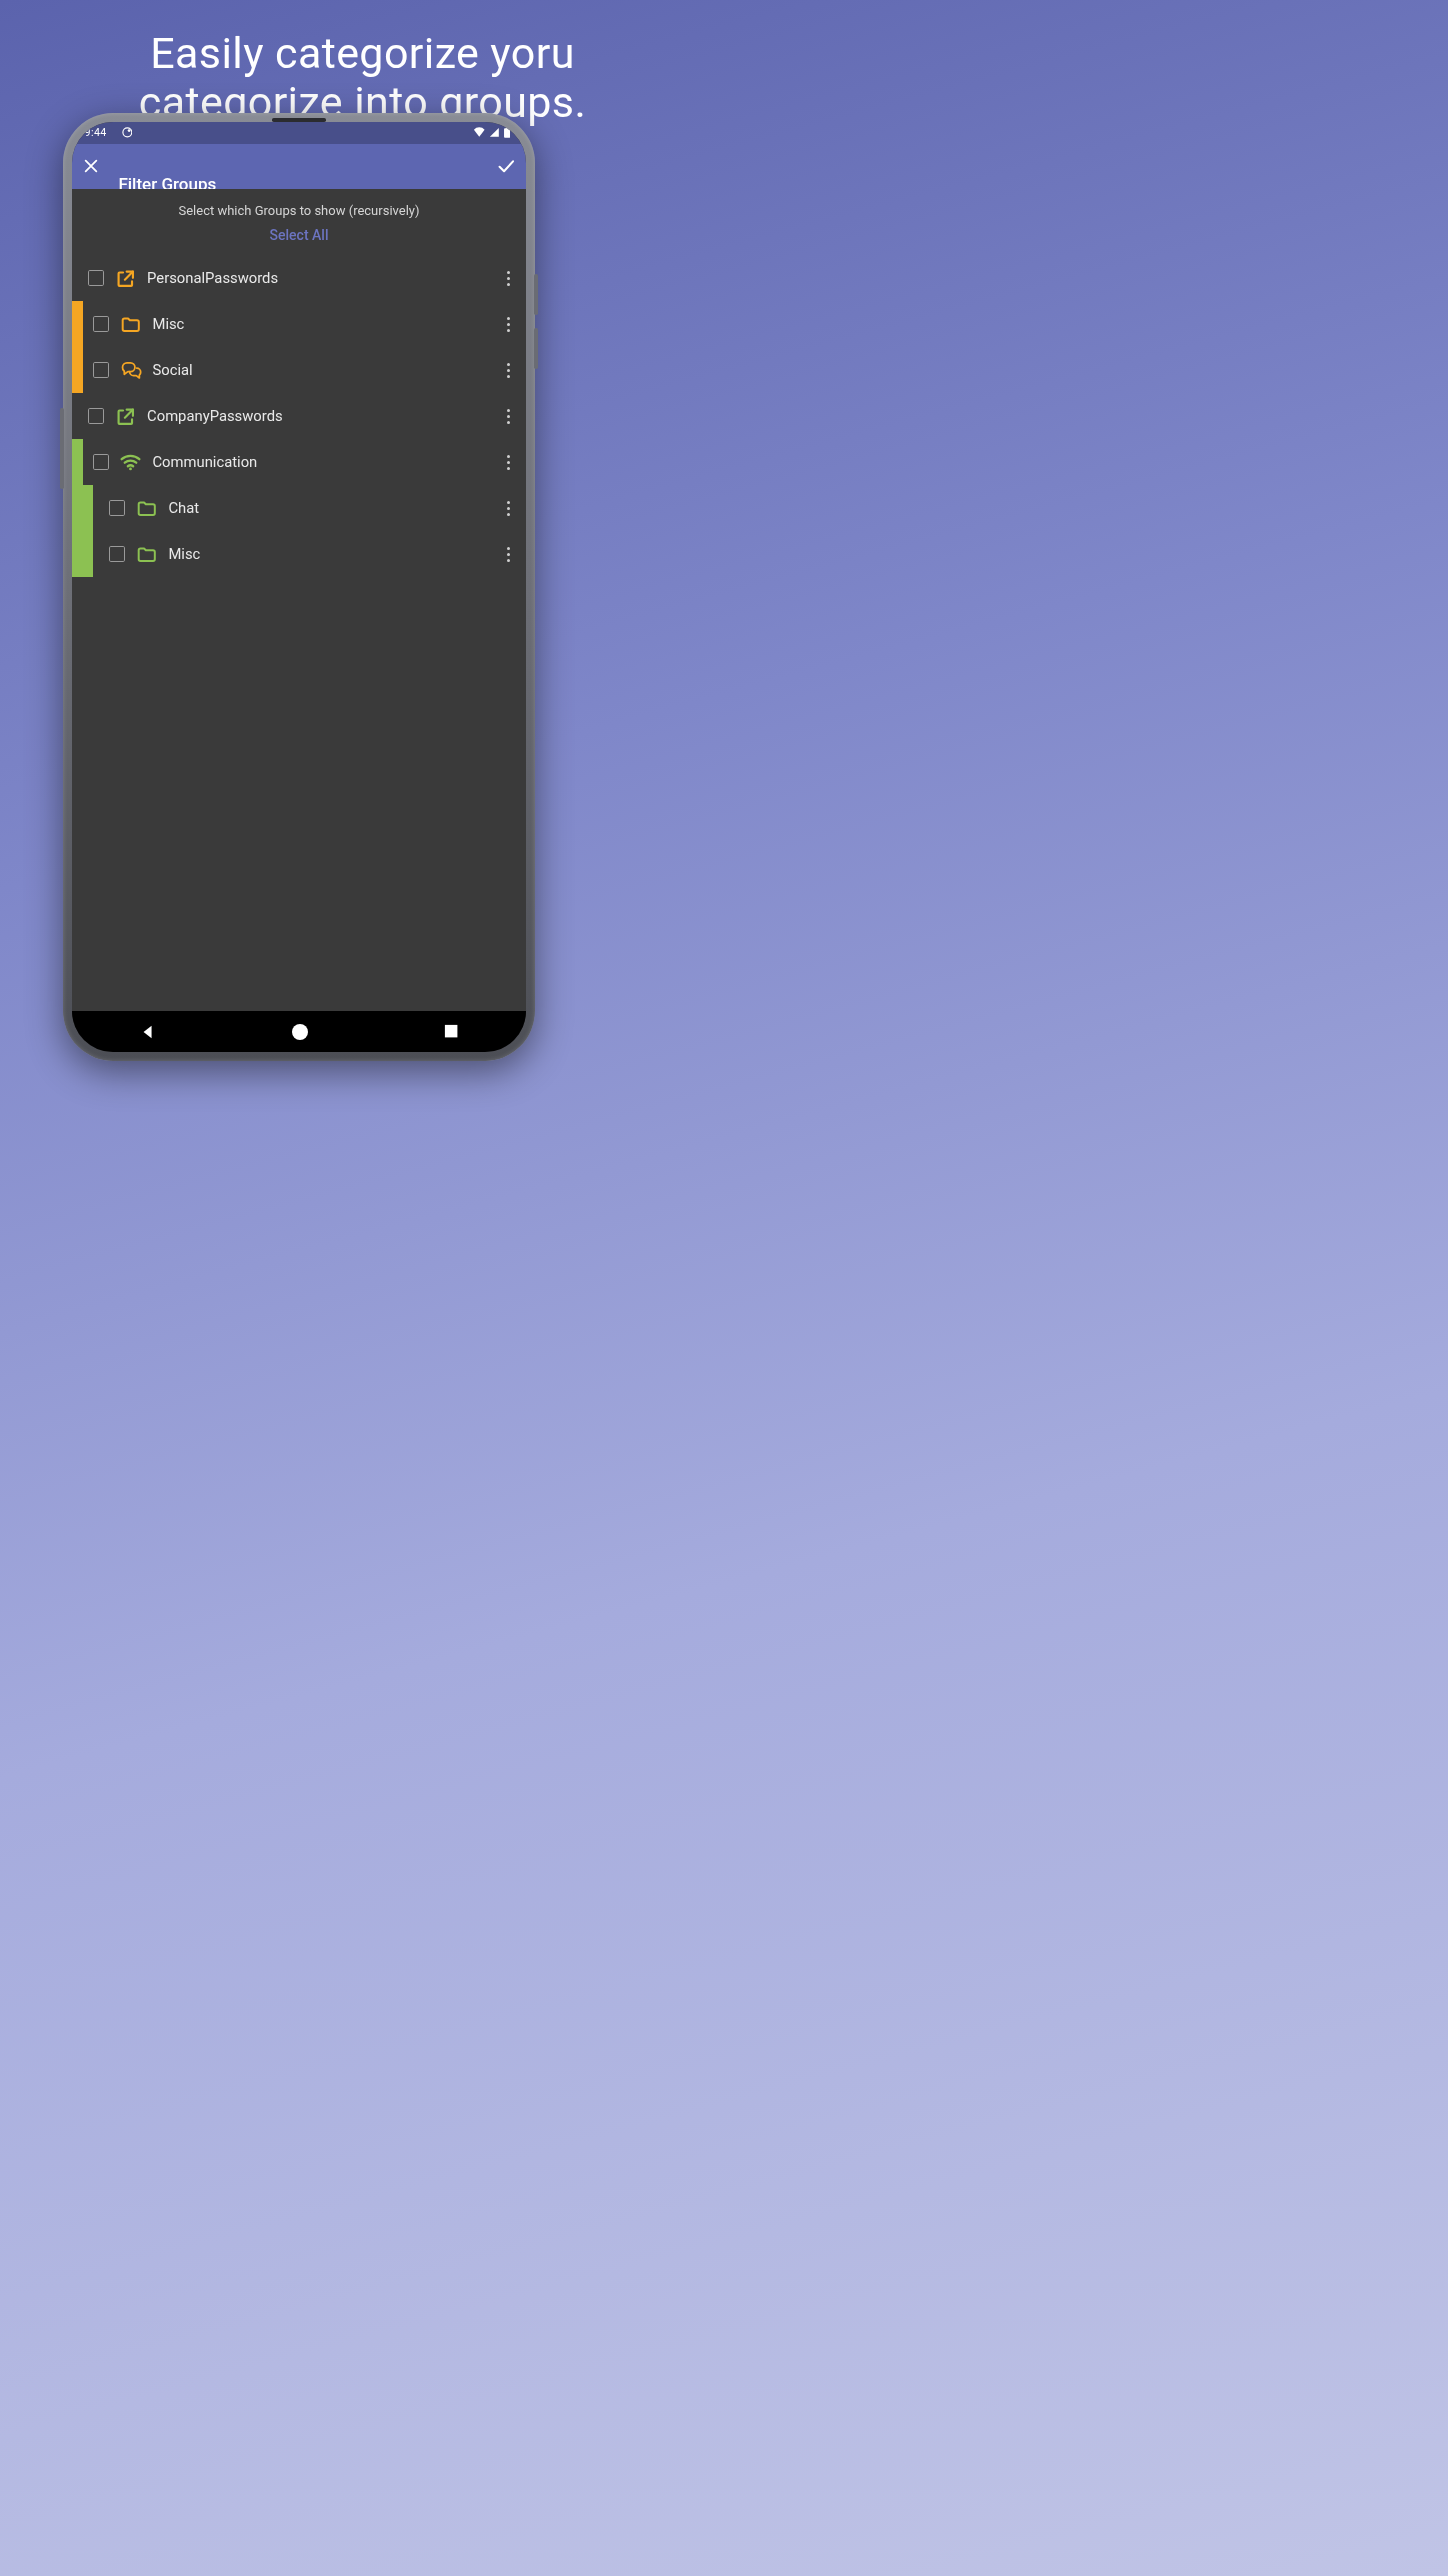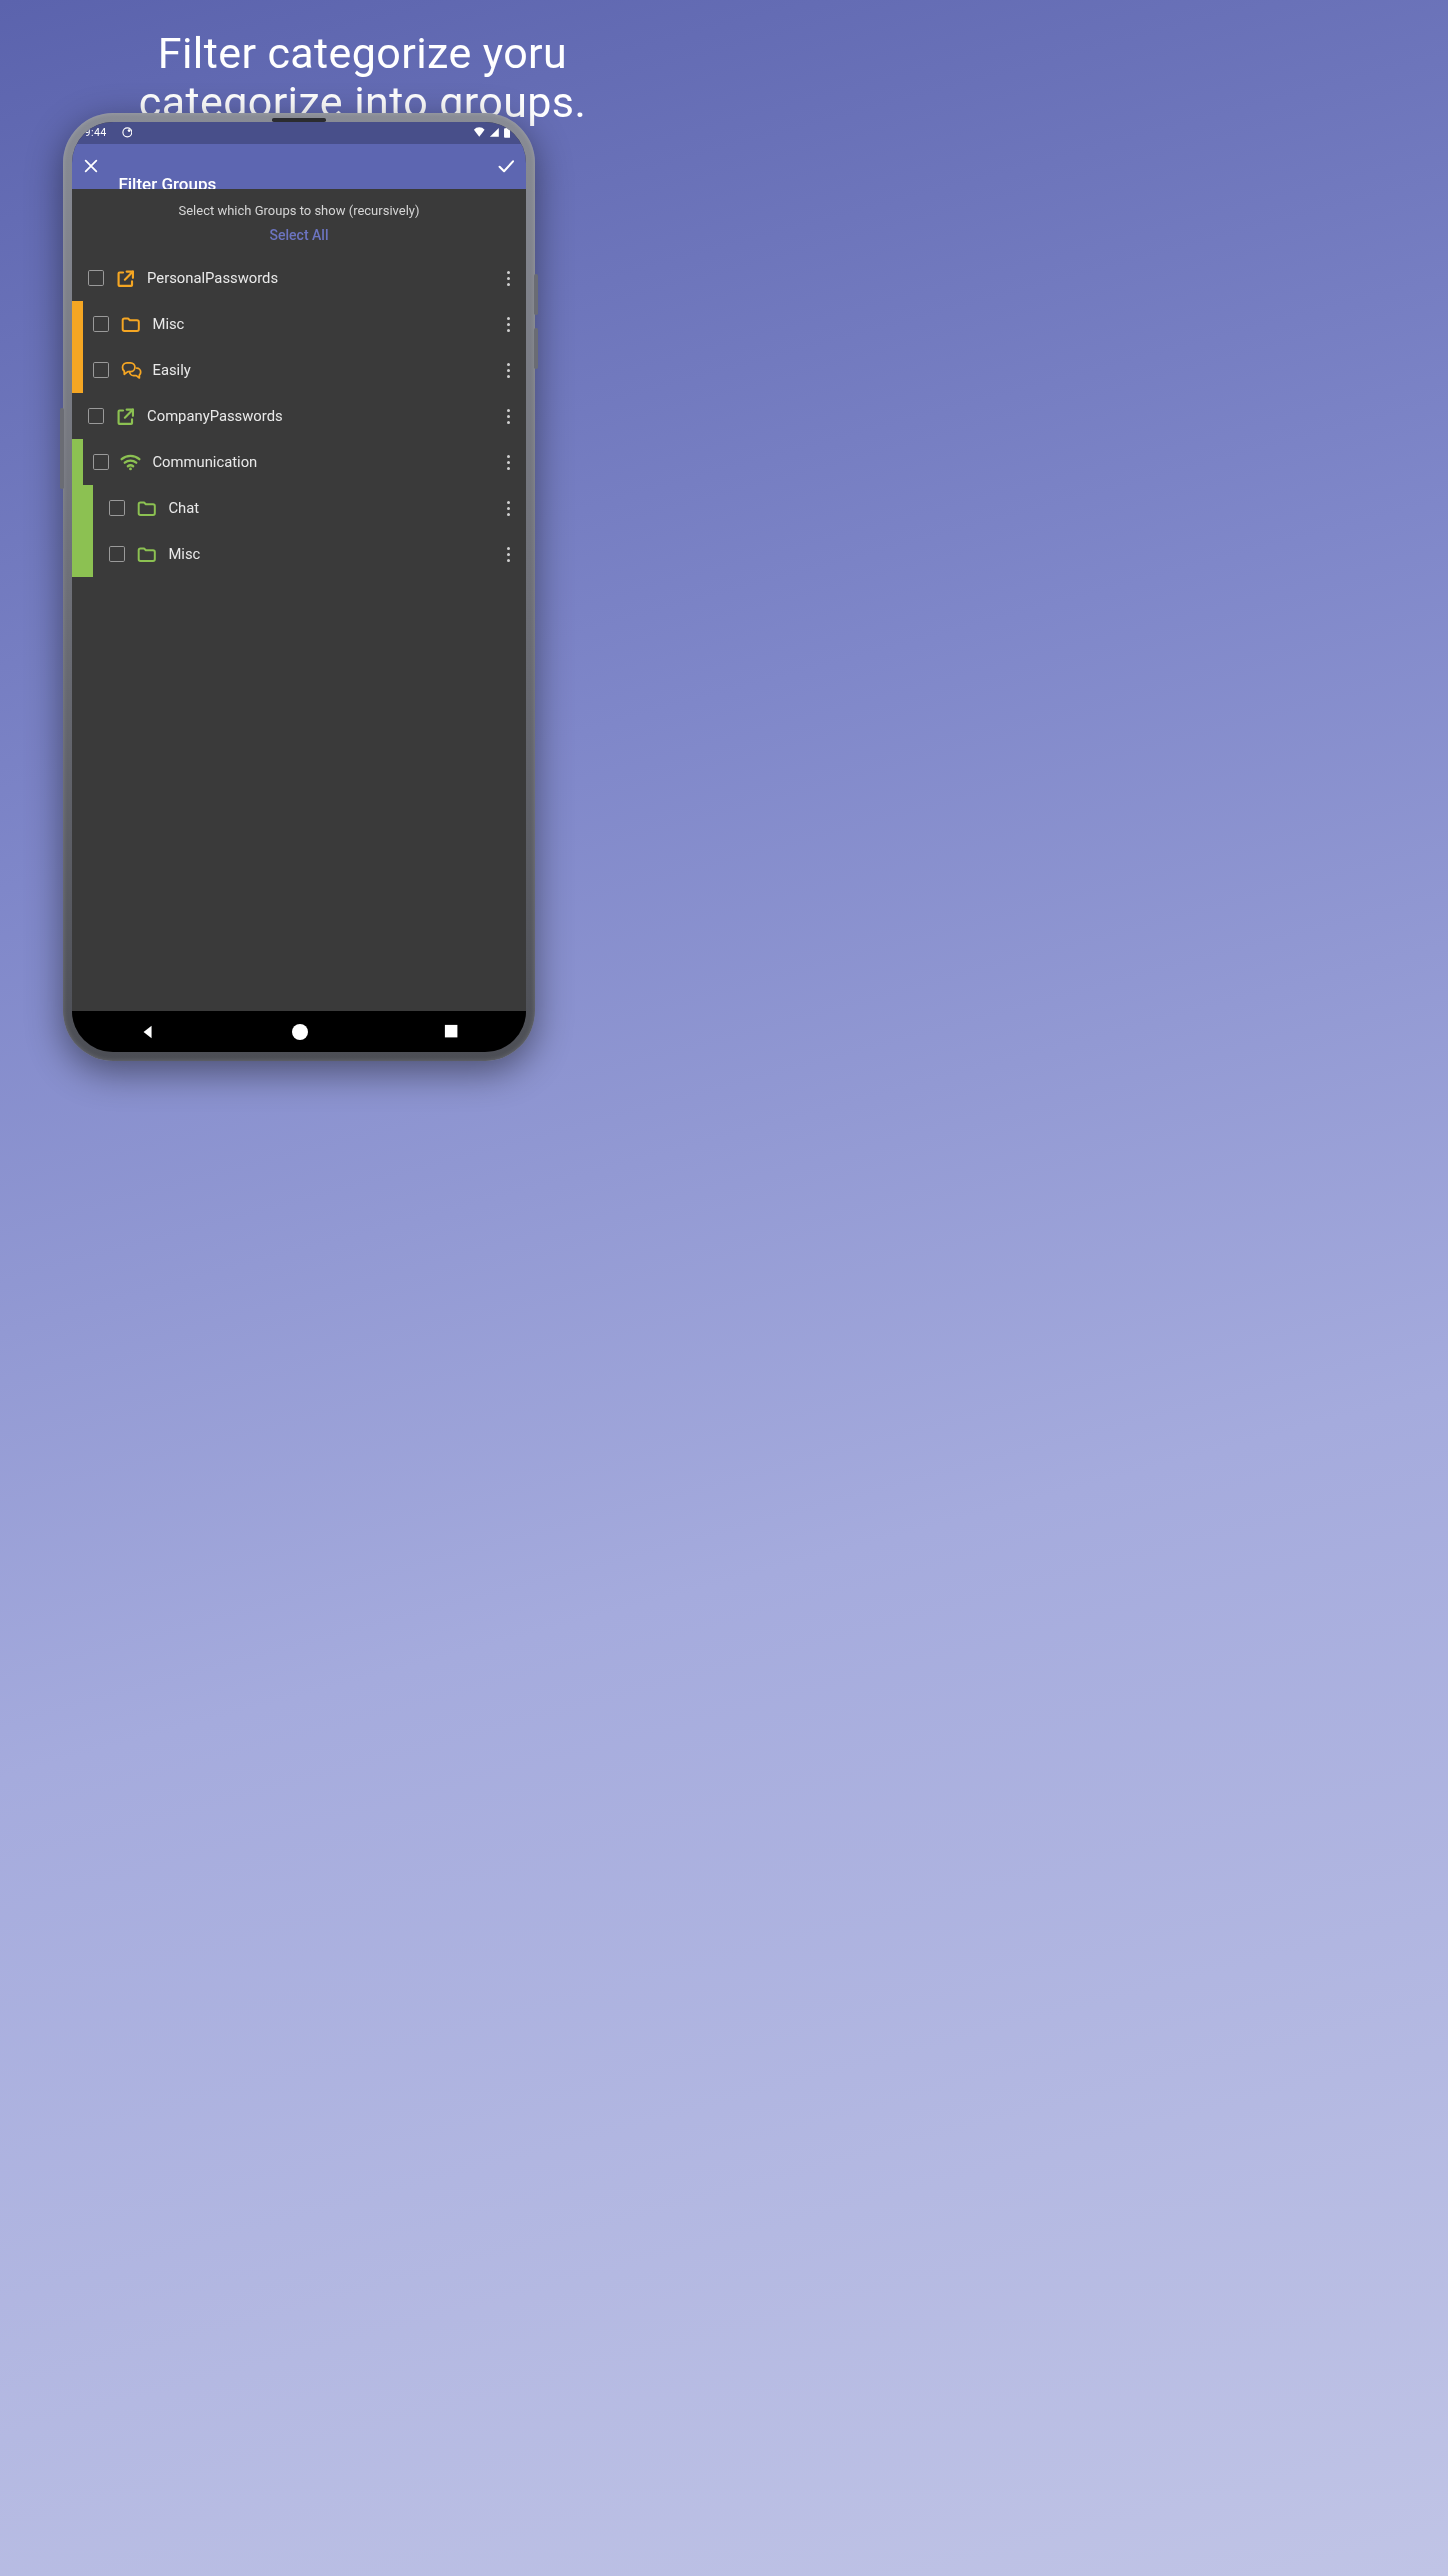--- a/index.html
+++ b/index.html
@@ -145,21 +145,21 @@
 }
 .nav-bar .tri svg, .nav-bar .sq svg { display: block; }
 .circ { width: 16px; height: 16px; border-radius: 50%; background: #fff; }
 svg { display: block; }
 .ic-close, .ic-check { cursor: pointer; }
 </style>
 </head>
 <body>
 
 <div class="marketing-headline">
-  <span>Filter categorize yoru</span><br>
+  <span>Easily categorize yoru</span><br>
   <span>categorize into groups.</span>
 </div>
 
 <div class="phone-frame">
   <div class="phone-btn-right-1"></div>
   <div class="phone-btn-right-2"></div>
   <div class="phone-btn-left"></div>
 
   <div class="screen">
 
@@ -253,21 +253,21 @@
           <div class="item">
             <div class="gutter g-orange" style="visibility: visible;"></div>
             <div style="width: 5.4px; flex: 0 0 5.4px;"></div>
             <div class="cb"></div>
             <div class="icon-slot">
               <svg width="23" height="21.5" viewBox="0 0 26 24">
                 <path d="M4 8 a5 5 0 0 1 5 -5 h4 a5 5 0 0 1 5 5 a5 5 0 0 1 -5 5 h-3 l-4 3 v-3.5 a5 5 0 0 1 -2 -4.5 Z" stroke="#f5a623" stroke-width="2" fill="none" stroke-linejoin="round"></path>
                 <path d="M12 13 a4.5 4.5 0 0 0 4.5 4.5 h3 l3.5 2.6 v-3 a4.5 4.5 0 0 0 1.5 -3.6 a4.5 4.5 0 0 0 -4.5 -4.5" stroke="#f5a623" stroke-width="2" fill="none" stroke-linejoin="round" stroke-linecap="round"></path>
               </svg>
             </div>
-            <div class="label">Easily</div>
+            <div class="label">Social</div>
             <div class="more">
               <div class="dots">
                 <div class="dot"></div>
                 <div class="dot"></div>
                 <div class="dot"></div>
               </div>
             </div>
           </div>
           <div class="item">
             <div class="gutter " style="visibility: hidden;"></div>

